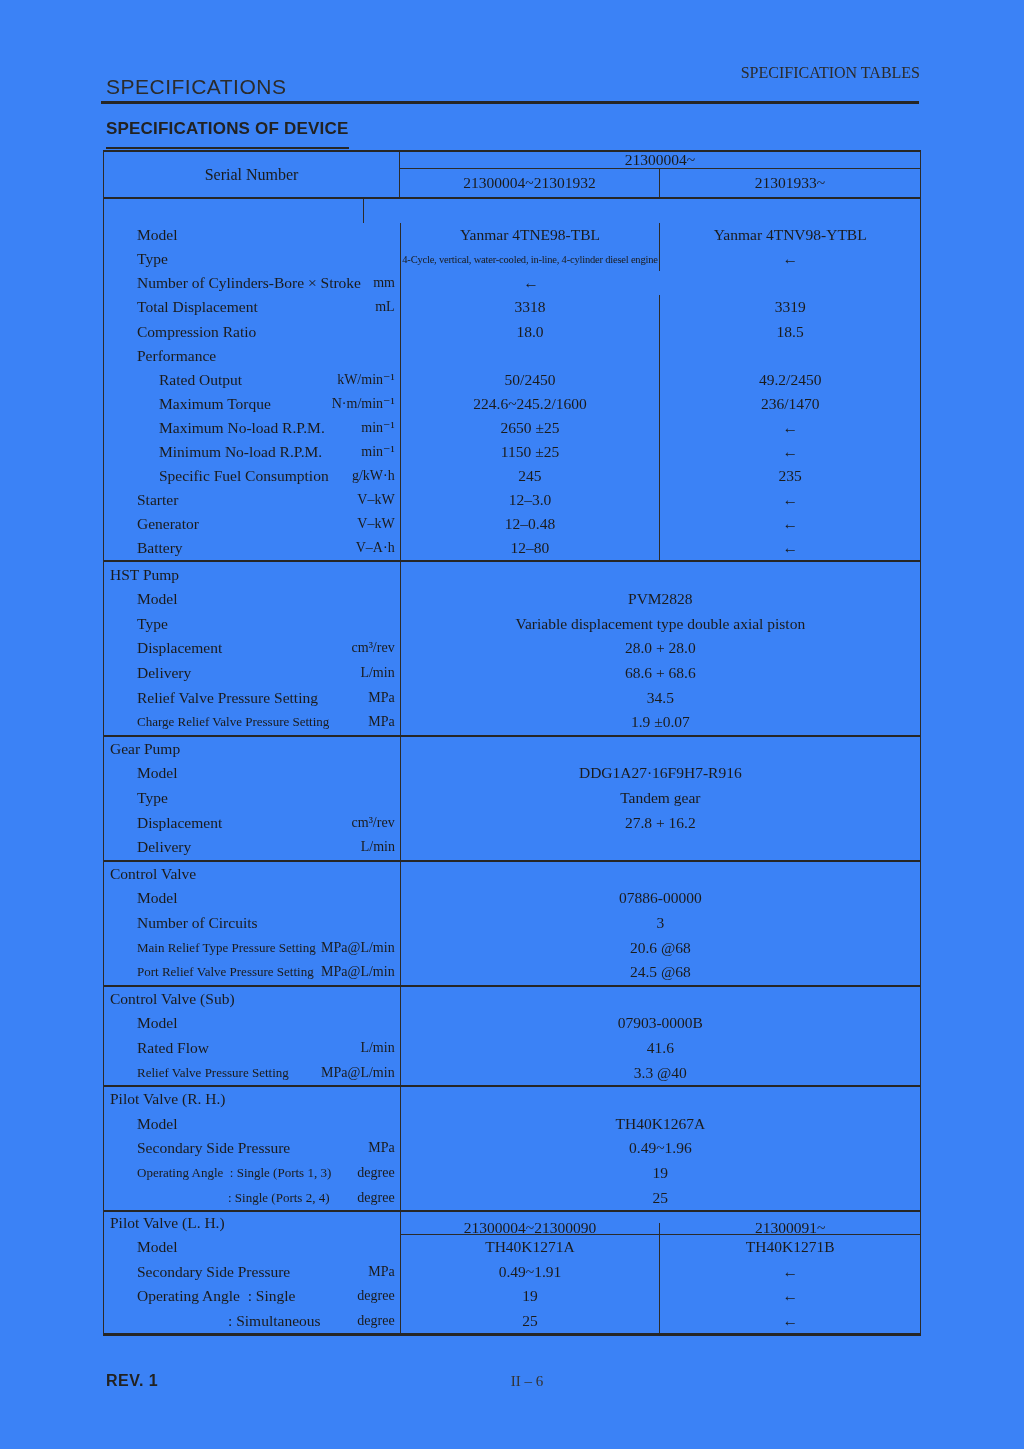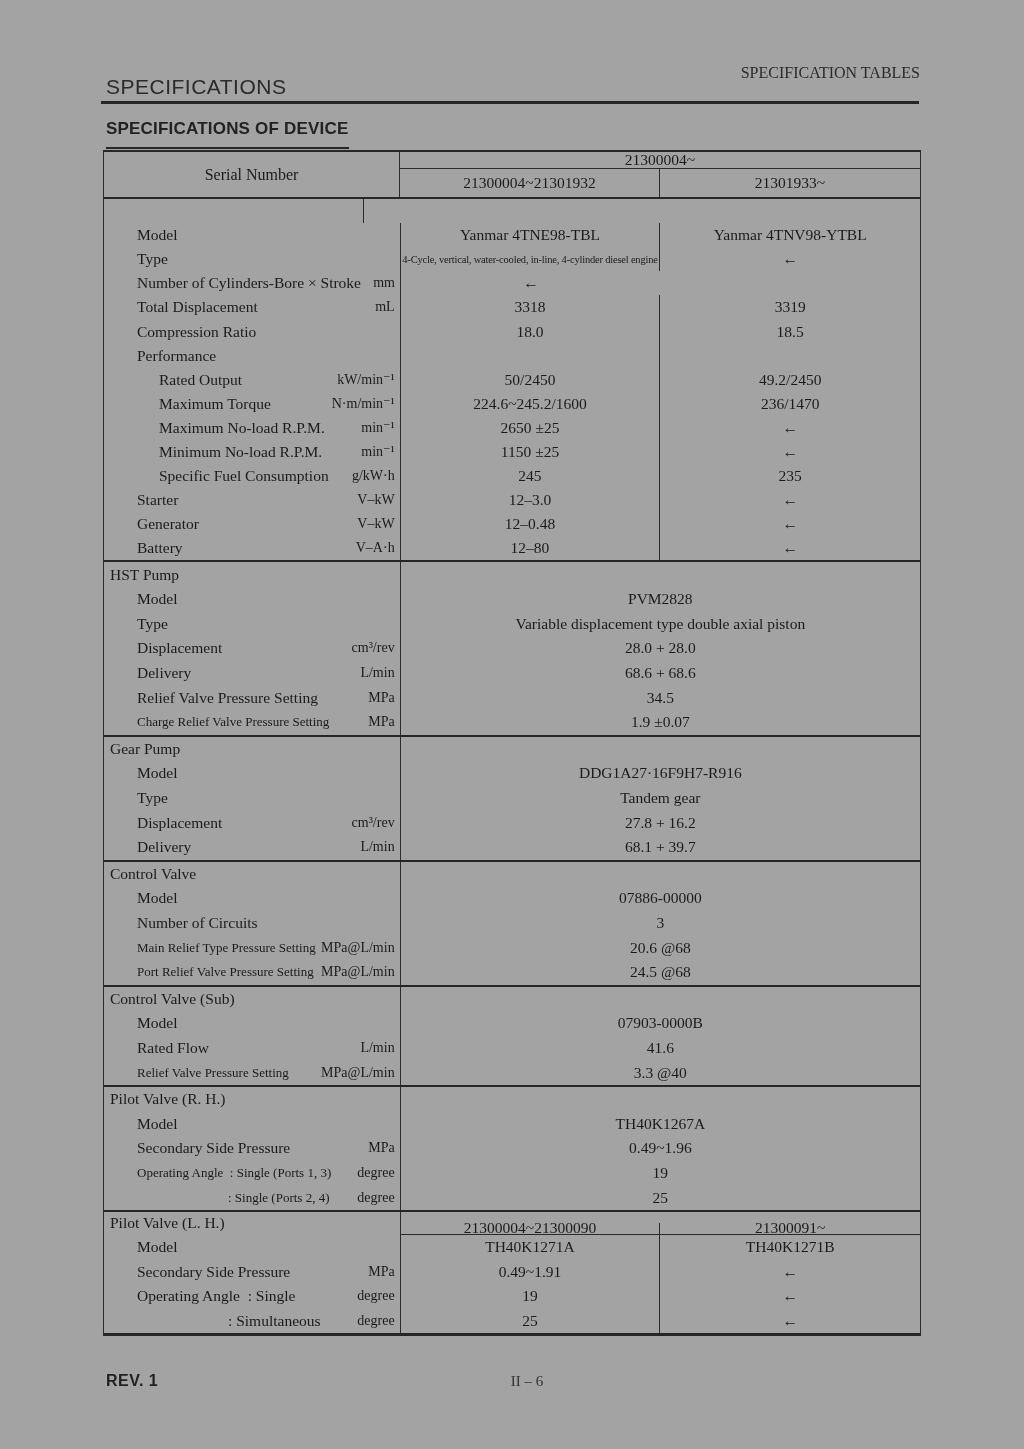--- a/index.html
+++ b/index.html
@@ -1,20 +1,20 @@
 <!DOCTYPE html>
 <html><head>
 <meta charset="utf-8">
 <style>
   * { margin:0; padding:0; box-sizing:border-box; }
   html,body { background:#e8e8e8; }
   .page {
     position:relative;
     width:1024px; height:1449px;
-    background:#a3a3a3;
+    background:#3b82f6;
     font-family:"Liberation Serif","DejaVu Serif",serif;
     color:#1b1b1b;
     overflow:hidden;
     margin:0 auto;
   }
   
   .hdr-left {
     position:absolute; left:106px; top:75px;
     font-family:"Liberation Sans","DejaVu Sans",sans-serif;
     font-size:21px; color:#2b2b2b; letter-spacing:0.5px;
@@ -237,21 +237,20 @@
           <div class="row">
             <div class="lbl"><span class="txt ind1">Type</span></div>
             <div class="val merged">Tandem gear</div>
           </div>
           <div class="row">
             <div class="lbl"><span class="txt ind1">Displacement</span><span class="unit">cm³/rev</span></div>
             <div class="val merged">27.8 + 16.2</div>
           </div>
           <div class="row">
             <div class="lbl"><span class="txt ind1">Delivery</span><span class="unit">L/min</span></div>
-            <div class="val merged">68.1 + 39.7</div>
           </div>
         </div>
         <div class="section">
           <div class="row">
             <div class="lbl"><span class="stitle">Control Valve</span></div>
             <div class="val merged"></div>
           </div>
           <div class="row">
             <div class="lbl"><span class="txt ind1">Model</span></div>
             <div class="val merged">07886-00000</div>

